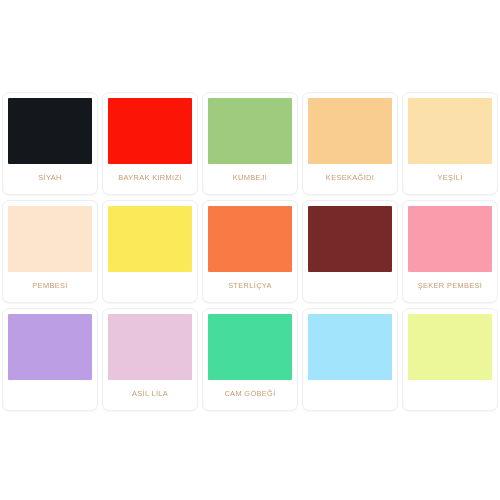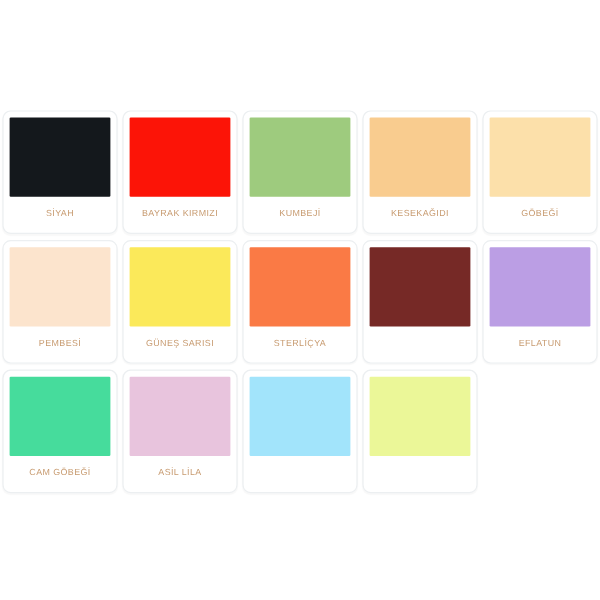--- a/index.html
+++ b/index.html
@@ -90,60 +90,60 @@
       </div>
       <div class="swatch-card">
         <div class="swatch-chip" style="background: rgb(249, 204, 143);"></div>
         <div class="swatch-label-wrap">
           <div class="swatch-label">KESEKAĞIDI</div>
         </div>
       </div>
       <div class="swatch-card">
         <div class="swatch-chip" style="background: rgb(252, 224, 170);"></div>
         <div class="swatch-label-wrap">
-          <div class="swatch-label">GÖBEĞİ</div>
+          <div class="swatch-label">YEŞİLİ</div>
         </div>
       </div>
       <div class="swatch-card">
         <div class="swatch-chip" style="background: rgb(252, 228, 205);"></div>
         <div class="swatch-label-wrap">
           <div class="swatch-label">PEMBESİ</div>
         </div>
       </div>
       <div class="swatch-card">
         <div class="swatch-chip" style="background: rgb(251, 233, 90);"></div>
-        <div class="swatch-label-wrap">
-          <div class="swatch-label">GÜNEŞ SARISI</div>
-        </div>
       </div>
       <div class="swatch-card">
         <div class="swatch-chip" style="background: rgb(250, 122, 69);"></div>
         <div class="swatch-label-wrap">
           <div class="swatch-label">STERLİÇYA</div>
         </div>
       </div>
       <div class="swatch-card">
         <div class="swatch-chip" style="background: rgb(118, 41, 38);"></div>
       </div>
       <div class="swatch-card">
+        <div class="swatch-chip" style="background: rgb(251, 156, 172);"></div>
+        <div class="swatch-label-wrap">
+          <div class="swatch-label">ŞEKER PEMBESİ</div>
+        </div>
+      </div>
+      <div class="swatch-card">
         <div class="swatch-chip" style="background: rgb(187, 158, 228);"></div>
+      </div>
+      <div class="swatch-card">
+        <div class="swatch-chip" style="background: rgb(232, 196, 221);"></div>
         <div class="swatch-label-wrap">
-          <div class="swatch-label">EFLATUN</div>
+          <div class="swatch-label">ASİL LİLA</div>
         </div>
       </div>
       <div class="swatch-card">
         <div class="swatch-chip" style="background: rgb(70, 220, 156);"></div>
         <div class="swatch-label-wrap">
           <div class="swatch-label">CAM GÖBEĞİ</div>
-        </div>
-      </div>
-      <div class="swatch-card">
-        <div class="swatch-chip" style="background: rgb(232, 196, 221);"></div>
-        <div class="swatch-label-wrap">
-          <div class="swatch-label">ASİL LİLA</div>
         </div>
       </div>
       <div class="swatch-card">
         <div class="swatch-chip" style="background: rgb(162, 228, 251);"></div>
       </div>
       <div class="swatch-card">
         <div class="swatch-chip" style="background: rgb(235, 247, 152);"></div>
       </div>
     </div>
 </div>

